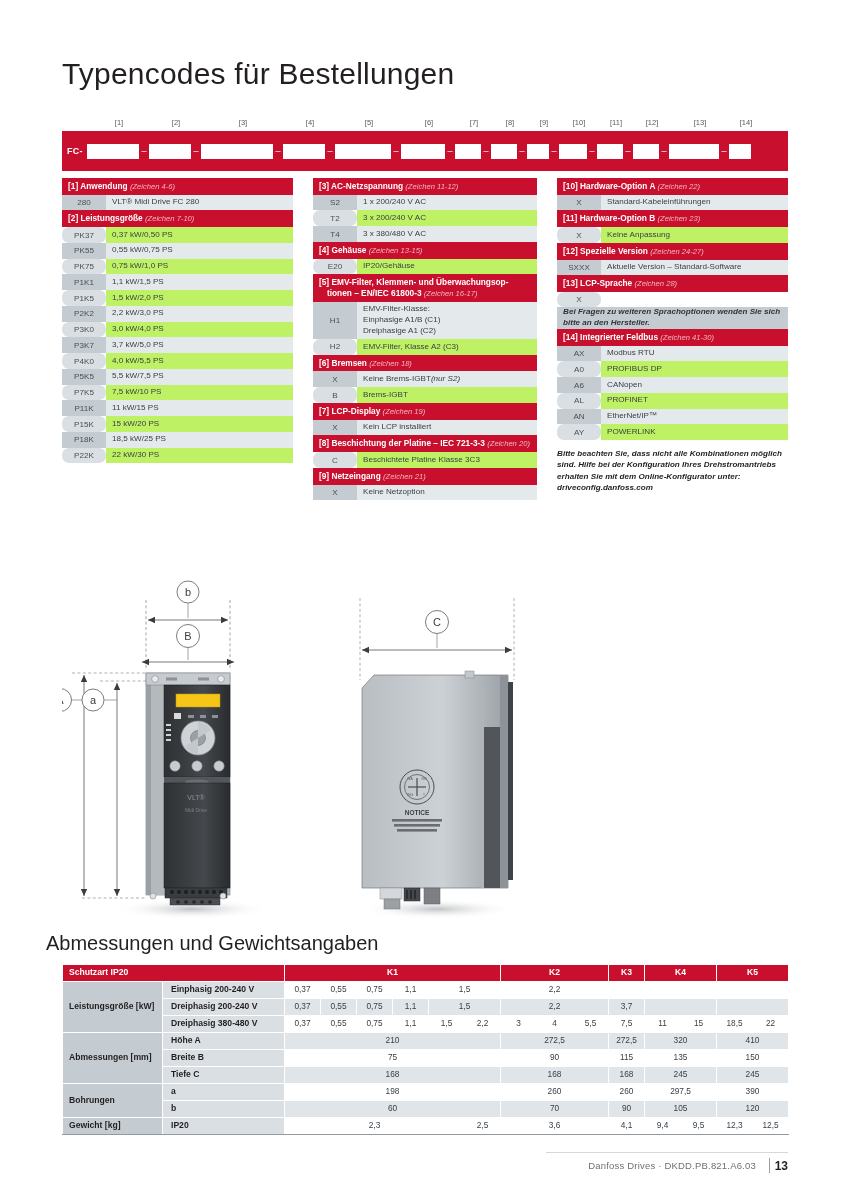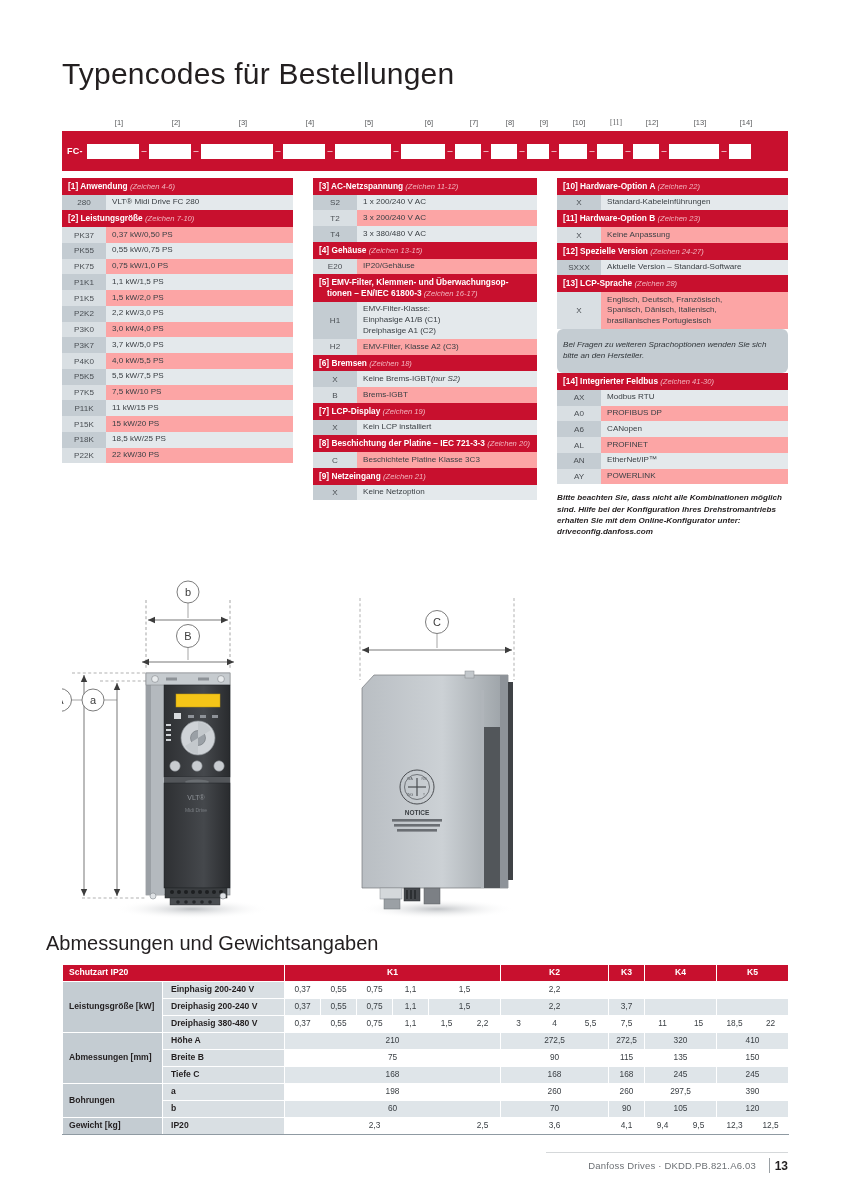--- a/index.html
+++ b/index.html
@@ -58,28 +58,28 @@
     width:44px;flex:0 0 44px;text-align:center;color:#4a4f54;
     display:flex;align-items:center;justify-content:center;
     padding:2px 0;box-sizing:border-box;
   }
   .row .desc{
     flex:1 1 auto;padding:2.5px 6px;color:#3b4045;line-height:1.33;
     box-sizing:border-box;display:flex;align-items:center;
   }
   .row.alt .code{background:#c4ccd2;}
   .row.alt .desc{background:#e4e9ec;}
-  .row.plain .code{background:#d9dfe3;}
-  .row.plain .desc{background:#fca5a5;}
+  .row.plain .code{background:#d9dfe3;border-radius:7px;}
+  .row.plain .desc{background:#bef264;}
   .row .desc i{font-style:italic;}
   .row .desc .ml{display:block;}
 
   .note-box{
-    background:#c4ccd2;color:#2f3438;font-size:8.1px;font-weight:normal;
-    font-style:italic;line-height:1.35;padding:11px 6px;border-radius:6px;
+    background:#c4ccd2;color:#2f3438;font-size:8.1px;font-weight:bold;
+    font-style:italic;line-height:1.35;padding:0 6px;
   }
   .foot-note{
     margin-top:8px;font-size:8.1px;font-weight:bold;font-style:italic;
     color:#231f20;line-height:1.38;
   }
 
   
   .draw{position:absolute;left:62px;top:572px;width:726px;height:350px;}
   .draw svg{display:block;}
 
@@ -125,21 +125,21 @@
         <span style="left: 57px;">[1]</span>
         <span style="left: 114px;">[2]</span>
         <span style="left: 181px;">[3]</span>
         <span style="left: 248px;">[4]</span>
         <span style="left: 307px;">[5]</span>
         <span style="left: 367px;">[6]</span>
         <span style="left: 412px;">[7]</span>
         <span style="left: 448px;">[8]</span>
         <span style="left: 482px;">[9]</span>
         <span style="left: 517px;">[10]</span>
-        <span style="left: 554px; font-family: Liberation Serif, serif;">[11]</span>
+        <span style="left: 554px;">[11]</span>
         <span style="left: 590px;">[12]</span>
         <span style="left: 638px;">[13]</span>
         <span style="left: 684px;">[14]</span>
       </div>
     <div class="tc-bar" id="tc-bar">
       <span class="tc-fc">FC-</span>
     <div class="tc-box" style="width: 52px;"></div>
         <span class="tc-dash">–</span>
         <div class="tc-box" style="width: 42px;"></div>
         <span class="tc-dash">–</span>
@@ -309,27 +309,20 @@
           <div class="desc">Keine Anpassung</div>
         </div>
         <div class="sec-head"><span>[12] Spezielle Version </span><span class="note">(Zeichen 24-27)</span></div>
         <div class="row alt">
           <div class="code">SXXX</div>
           <div class="desc">Aktuelle Version – Standard-Software</div>
         </div>
         <div class="sec-head"><span>[13] LCP-Sprache </span><span class="note">(Zeichen 28)</span></div>
         <div class="row plain">
           <div class="code">X</div>
-          <div class="desc">
-            <div>
-              <span class="ml">Englisch, Deutsch, Französisch,</span>
-              <span class="ml">Spanisch, Dänisch, Italienisch,</span>
-              <span class="ml">brasilianisches Portugiesisch</span>
-            </div>
-          </div>
         </div>
         <div class="note-box">Bei Fragen zu weiteren Sprachoptionen wenden Sie sich bitte an den Hersteller.</div>
         <div class="sec-head"><span>[14] Integrierter Feldbus </span><span class="note">(Zeichen 41-30)</span></div>
         <div class="row alt">
           <div class="code">AX</div>
           <div class="desc">Modbus RTU</div>
         </div>
         <div class="row plain">
           <div class="code">A0</div>
           <div class="desc">PROFIBUS DP</div>

